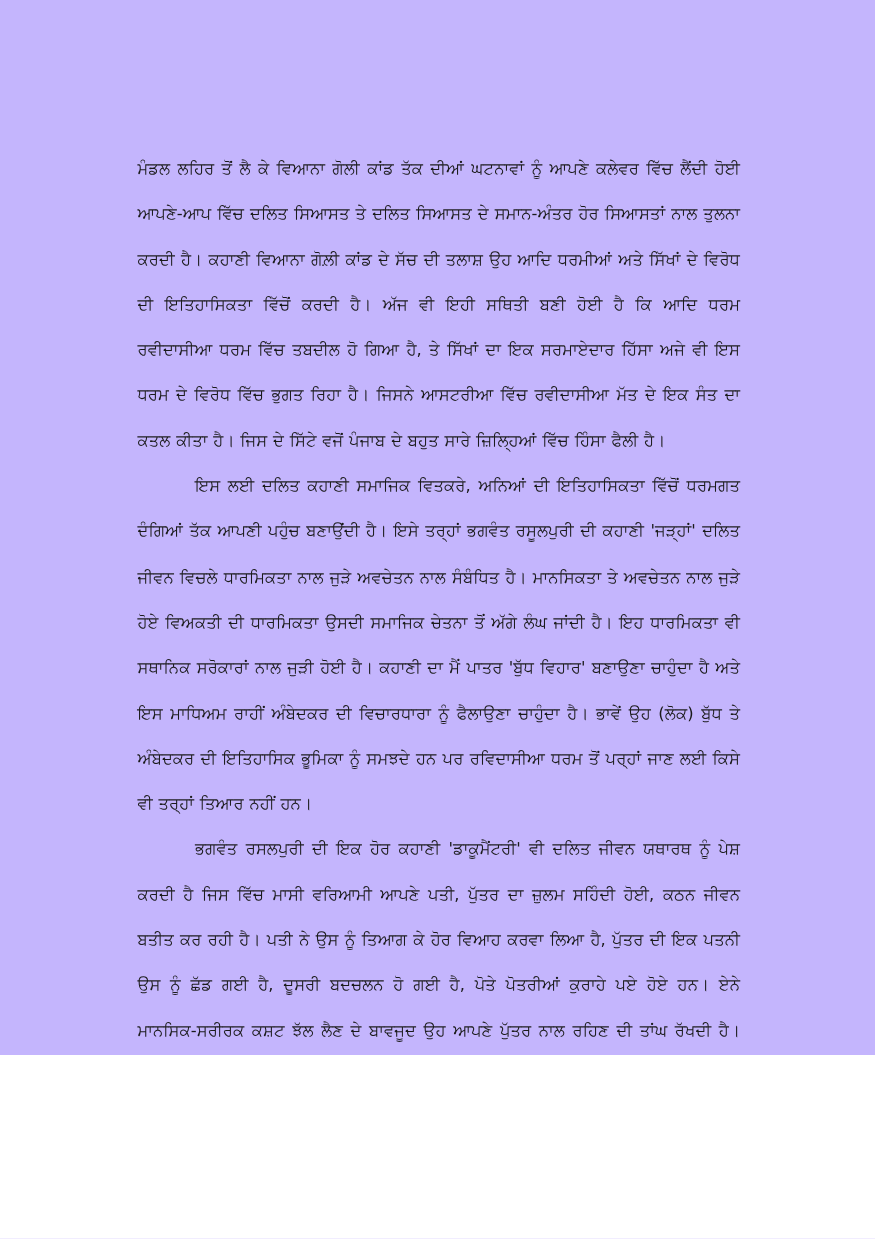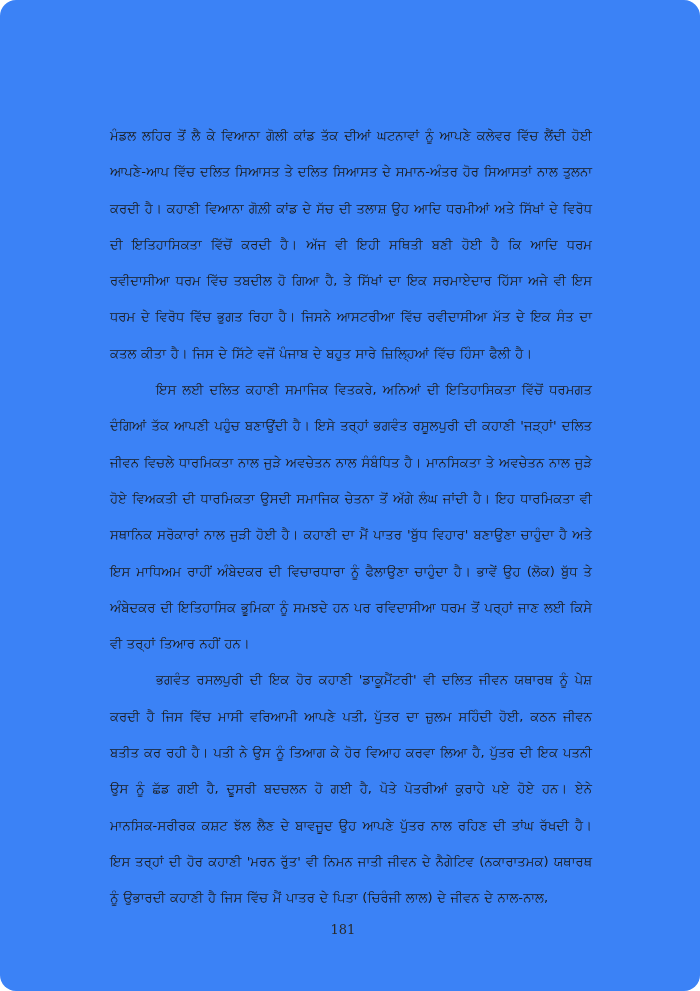--- a/index.html
+++ b/index.html
@@ -8,25 +8,24 @@
     background: #ffffff;
   }
 
   body {
     font-family: "DejaVu Sans", "Liberation Sans", sans-serif;
   }
 
   .page {
     position: relative;
     width: 700px;
-    height: 991px;
-    background: #3b82f6;
+    height: 844px;
+    background: #c4b5fd;
     overflow: hidden;
     box-sizing: border-box;
-    border-radius: 16px;
   }
 
   .text-column {
     position: absolute;
     left: 110px;
     top: 118px;
     width: 482px;
   }
 
   .para {

